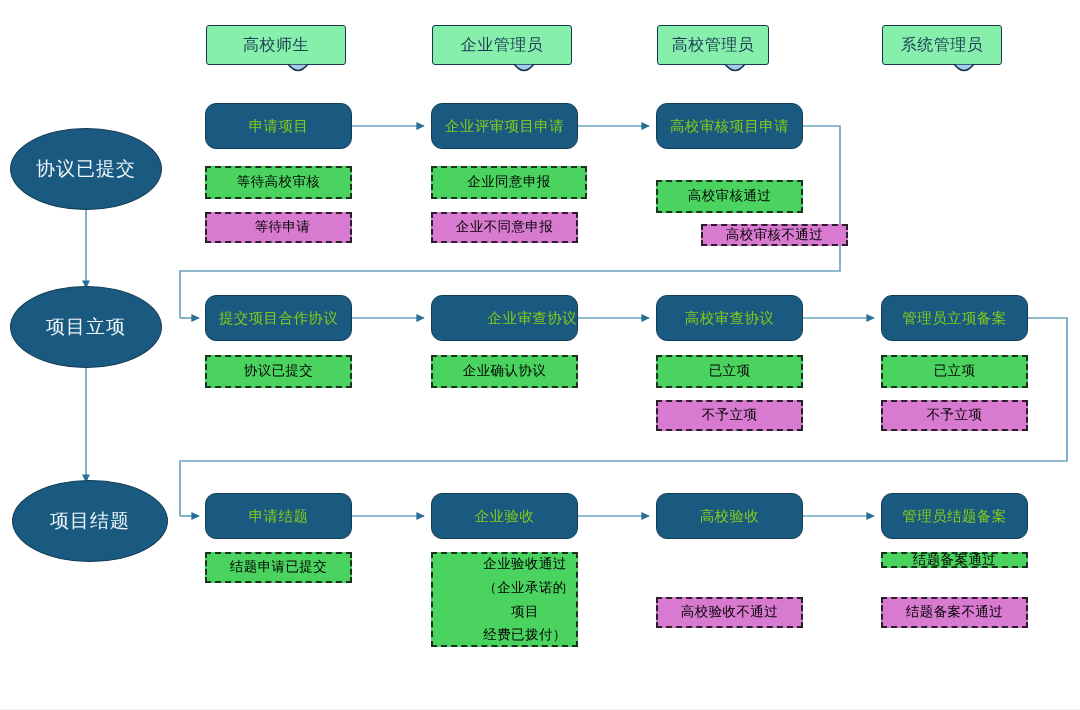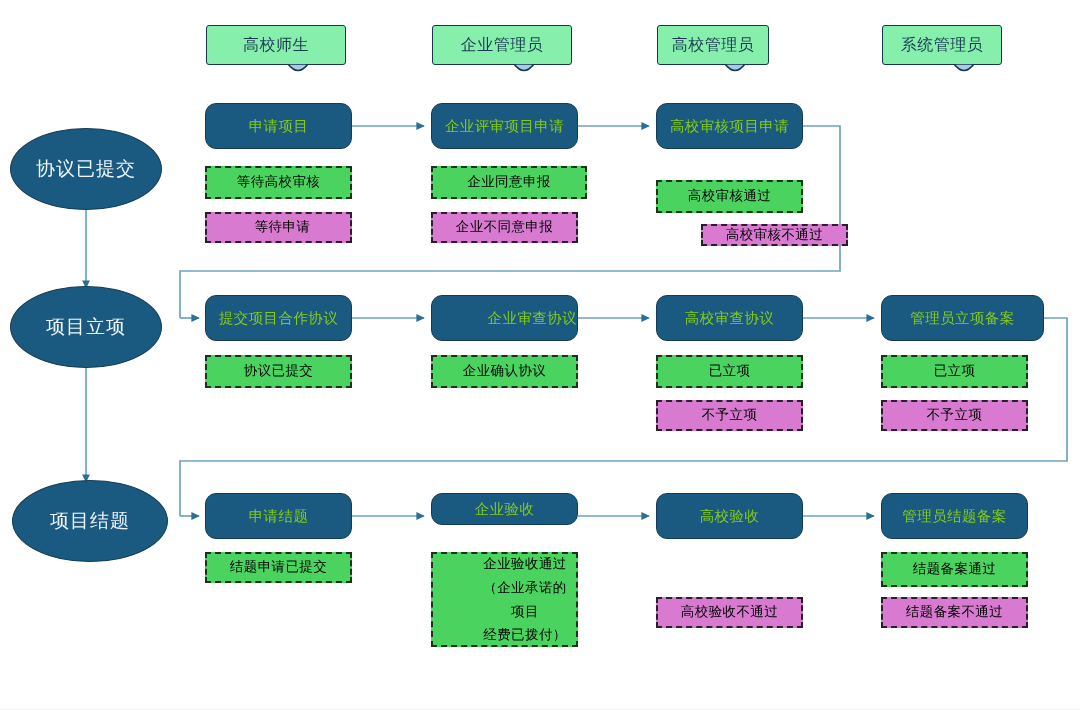--- a/index.html
+++ b/index.html
@@ -210,56 +210,56 @@
   <div class="proc" style="left:656px;top:295px;width:147px;height:46px;">
     <span>高校审查协议</span>
   </div>
   <div class="chip ok" style="left:656px;top:355px;width:147px;height:33px;">
     <span>已立项</span>
   </div>
   <div class="chip no" style="left:656px;top:400px;width:147px;height:31px;">
     <span>不予立项</span>
   </div>
 
-  <div class="proc" style="left:881px;top:295px;width:163px;height:46px;">
+  <div class="proc" style="left:881px;top:295px;width:147px;height:46px;">
     <span>管理员立项备案</span>
   </div>
   <div class="chip ok" style="left:881px;top:355px;width:147px;height:33px;">
     <span>已立项</span>
   </div>
   <div class="chip no" style="left:881px;top:400px;width:147px;height:31px;">
     <span>不予立项</span>
   </div>
 
   <div class="proc" style="left:205px;top:493px;width:147px;height:46px;">
     <span>申请结题</span>
   </div>
   <div class="chip ok" style="left:205px;top:552px;width:147px;height:31px;">
     <span>结题申请已提交</span>
   </div>
 
-  <div class="proc" style="left:431px;top:493px;width:147px;height:32px;font-family:Liberation Mono, monospace;">
+  <div class="proc" style="left:431px;top:493px;width:147px;height:46px;font-family:Liberation Mono, monospace;">
     <span>企业验收</span>
   </div>
   <div class="chip ok multi" style="left:431px;top:552px;width:147px;height:95px;white-space:pre-line;padding-left:45px;">
     <span>企业验收通过
 （企业承诺的项目
 经费已拨付）</span>
   </div>
 
   <div class="proc" style="left:656px;top:493px;width:147px;height:46px;">
     <span>高校验收</span>
   </div>
   <div class="chip no" style="left:656px;top:597px;width:147px;height:31px;">
     <span>高校验收不通过</span>
   </div>
 
   <div class="proc" style="left:881px;top:493px;width:147px;height:46px;">
     <span>管理员结题备案</span>
   </div>
-  <div class="chip ok" style="left:881px;top:552px;width:147px;height:35px;">
+  <div class="chip ok" style="left:881px;top:552px;width:147px;height:16px;">
     <span>结题备案通过</span>
   </div>
   <div class="chip no" style="left:881px;top:597px;width:147px;height:31px;">
     <span>结题备案不通过</span>
   </div>
 
 </div>
 
 </body></html>

